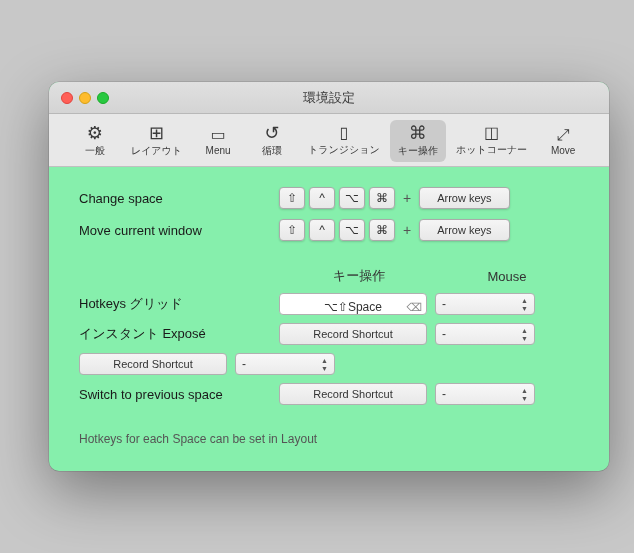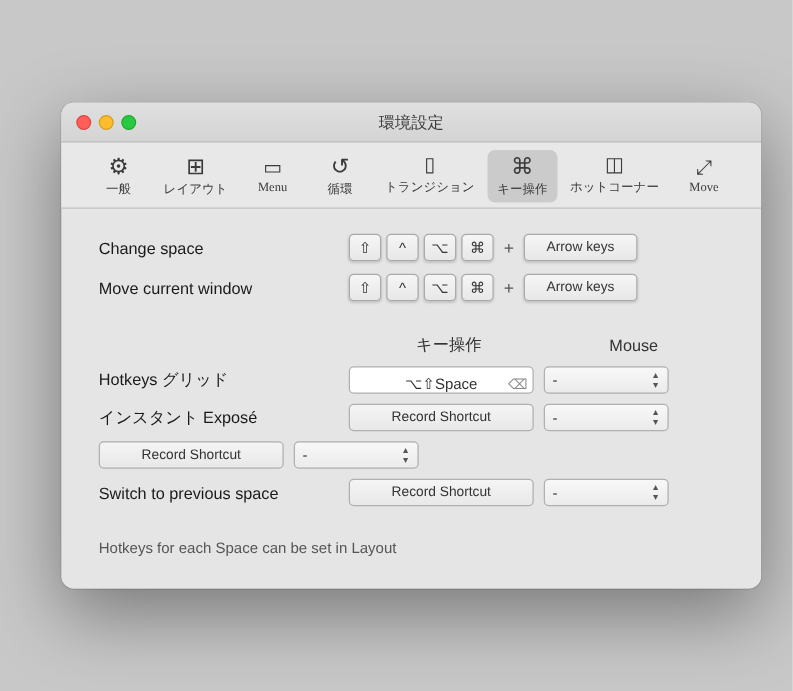--- a/index.html
+++ b/index.html
@@ -9,21 +9,21 @@
       display: flex;
       align-items: center;
       justify-content: center;
       width: 634px;
       height: 553px;
       font-family: -apple-system, "Helvetica Neue", sans-serif;
     }
 
     .window {
       width: 560px;
-      background: #e5e5e5;
+      background: #86efac;
       border-radius: 10px;
       box-shadow: 0 20px 60px rgba(0,0,0,0.4), 0 0 0 0.5px rgba(0,0,0,0.2);
       overflow: hidden;
       margin-left: 24px;
     }
 
     
     .titlebar {
       background: linear-gradient(to bottom, #e0e0e0, #d4d4d4);
       height: 32px;
@@ -87,21 +87,20 @@
       font-size: 18px;
       line-height: 1;
       color: #3a3a3a;
       margin-bottom: 2px;
     }
 
     .toolbar-label {
       font-size: 10px;
       color: #3a3a3a;
       white-space: nowrap;
-      font-family: Liberation Serif, serif;
     }
 
     
     .content {
       padding: 20px 30px 24px;
     }
 
     
     .key-row {
       display: flex;

